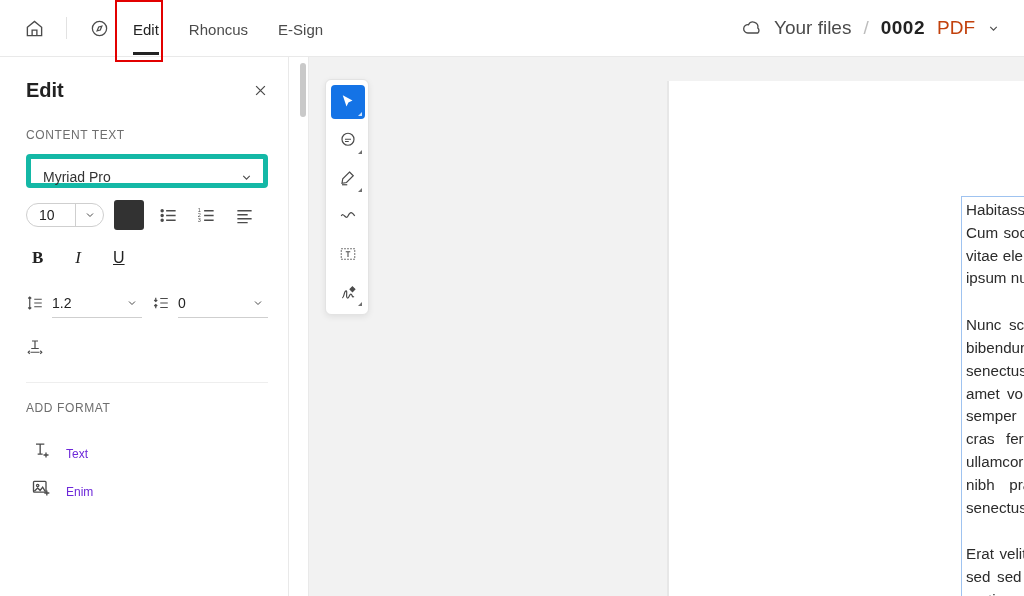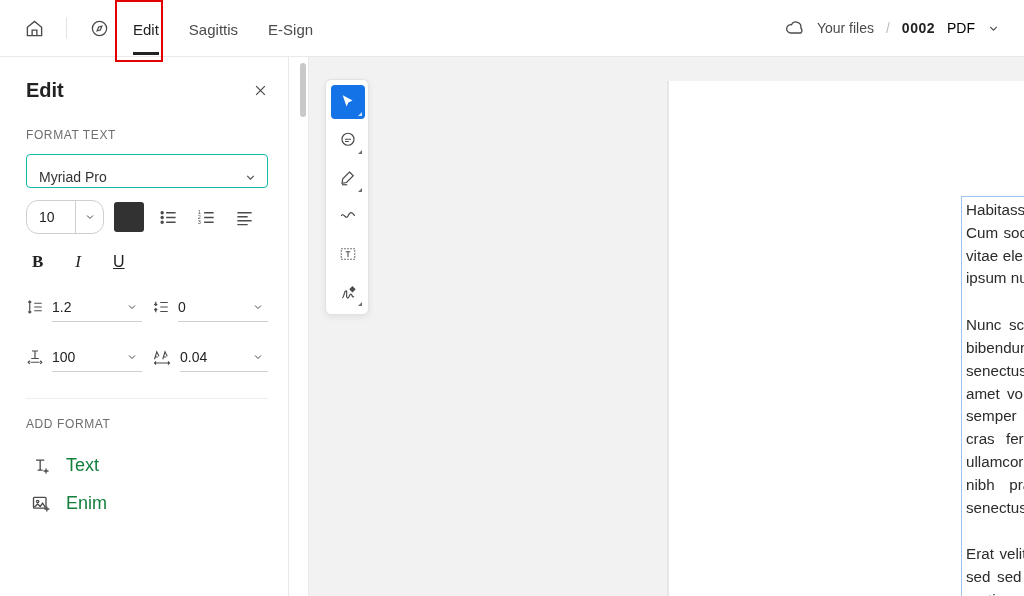--- a/index.html
+++ b/index.html
@@ -6,48 +6,48 @@
   html, body { width: 1024px; height: 596px; font-family: -apple-system, "Segoe UI", Arial, sans-serif; overflow: hidden; background: #fff; color: #222; }
   
   .topbar { height: 57px; border-bottom: 1px solid #e9e9e9; display: flex; align-items: center; padding: 0 24px; gap: 20px; }
   .topbar .icon-btn { width: 20px; height: 20px; display:flex; align-items:center; justify-content:center; color:#4b4b4b; }
   .divider-v { width:1px; height:22px; background:#e2e2e2; margin: 0 2px; }
   .nav-tabs { display:flex; align-items:center; gap: 30px; margin-left: 4px; }
   .nav-tab { font-size:15px; color:#4b4b4b; cursor:pointer; padding: 19px 0 14px; border-bottom: 3px solid transparent; }
   .nav-tab.active { color:#222; border-bottom-color:#222; font-weight:500; }
   .red-box { position:absolute; left:115px; top:0; width:48px; height:62px; border:2px solid #e20000; pointer-events:none; }
   .spacer { flex:1; }
-  .breadcrumb { display:flex; align-items:center; gap:12px; font-size:14px; color:#4b4b4b; }
+  .breadcrumb { display:flex; align-items:center; gap:12px; font-size:19px; color:#4b4b4b; }
   .breadcrumb .strong { font-weight:700; color:#222; letter-spacing:0.5px;text-align:right; }
   .breadcrumb .sep { color:#bdbdbd; }
-  .breadcrumb .type { color:#000000; }
+  .breadcrumb .type { color:#c2410c; }
   
   .body-row { display:flex; height:calc(596px - 57px); }
   
   .panel { width:289px; border-right:1px solid #e9e9e9; background:#fff; padding: 22px 20px 12px 26px; overflow:hidden; }
   .panel-head { display:flex; align-items:center; justify-content:space-between; }
   .panel-title { font-size:20px; font-weight:600; }
   .section-label { margin-top: 26px; font-size:12px; letter-spacing:0.6px; color:#6e6e6e; }
-  .select { margin-top:12px; height:34px; border:1px solid #14b8a6; border-radius:4px; display:flex; align-items:center; justify-content:space-between; padding: 12px 10px 0 12px; font-size:14px; color:#333; cursor:pointer; }
+  .select { margin-top:12px; height:34px; border:5px solid #14b8a6; border-radius:4px; display:flex; align-items:center; justify-content:space-between; padding: 12px 10px 0 12px; font-size:14px; color:#333; cursor:pointer; }
   .size-row { display:flex; gap:10px; margin-top:12px; align-items:center; }
-  .num-select { width:78px; height:34px; border:1px solid #cfcfcf; border-radius:12px; display:flex; align-items:center; }
+  .num-select { width:78px; height:24px; border:1px solid #cfcfcf; border-radius:12px; display:flex; align-items:center; }
   .num-select span { flex:1; padding-left:12px; font-size:14px; }
   .num-select .chev-box { width:28px; height:100%; border-left:1px solid #cfcfcf; display:flex; align-items:center; justify-content:center; }
   .color-swatch { width:30px; height:30px; background:#323232; border-radius:3px; }
   .mini-icon { width:28px; height:28px; display:flex; align-items:center; justify-content:center; color:#4b4b4b; }
   .biu-row { display:flex; gap:32px; align-items:center; margin-top:18px; padding-left:6px; }
   .b-glyph { font-weight:700; font-size:17px; font-family: Georgia, serif; }
   .i-glyph { font-style:italic; font-size:17px; font-family: Georgia, serif; }
   .u-glyph { text-decoration:underline; font-size:16px; }
   .pair-row { display:flex; gap:10px; margin-top:20px; }
   .pair-cell { flex:1; display:flex; align-items:center; gap:8px; position:relative;}
   .pair-cell .field { flex:1; height:30px; border-bottom:1px solid #cfcfcf; display:flex; align-items:center; justify-content:space-between; padding-right:4px; }
   .pair-cell .field span { font-size:14px; }
   .add-list { margin-top:16px; }
-  .add-item { display:flex; align-items:flex-start; gap:14px; padding:8px 4px; font-size:18px; color:#15803d; cursor:pointer; }
+  .add-item { display:flex; align-items:flex-end; gap:14px; padding:8px 4px; font-size:12px; color:#6d28d9; cursor:pointer; }
   .add-item .ic { width:22px; height:22px; display:flex; align-items:center; justify-content:center; color:#4b4b4b; }
   
   .canvas { flex:1; position:relative; background:#f2f2f2; }
   .canvas-gutter { position:absolute; left:0; top:0; bottom:0; width:20px; background:#fff; border-right:1px solid #e9e9e9;}
   .scroll-thumb { position:absolute; left:11px; top:6px; width:6px; height:54px; background:#c9c9c9; border-radius:3px; }
   
   .float-tb { position:absolute; left:36px; top:22px; width:44px; background:#fff; border:1px solid #e3e3e3; border-radius:6px; box-shadow:0 2px 6px rgba(0,0,0,0.08); padding:5px; display:flex; flex-direction:column; gap:4px; }
   .ft-btn { width:34px; height:34px; border-radius:4px; display:flex; align-items:center; justify-content:center; color:#4b4b4b; cursor:pointer; position:relative; }
   .ft-btn.active { background:#1473e6; color:#fff; }
   .corner-tick { position:absolute; right:3px; bottom:3px; width:0;height:0;border-left:4px solid transparent; border-bottom:4px solid currentColor; opacity:0.8;}
@@ -69,21 +69,21 @@
   </div>
   <div class="divider-v"></div>
   <div class="icon-btn">
     <svg width="19" height="19" viewBox="0 0 24 24" fill="none" stroke="currentColor" stroke-width="1.6">
         <circle cx="12" cy="12" r="9"></circle>
         <path d="m15 9-2 5-4 1 2-5z"></path>
       </svg>
   </div>
   <div class="nav-tabs">
     <div class="nav-tab active">Edit</div>
-    <div class="nav-tab">Sagittis</div>
+    <div class="nav-tab">Rhoncus</div>
     <div class="nav-tab">E-Sign</div>
   </div>
   <div class="spacer"></div>
   <div class="breadcrumb">
     <span>
       <svg width="20" height="20" viewBox="0 0 24 24" fill="none" stroke="#4b4b4b" stroke-width="1.6">
           <path d="M7 18a5 5 0 1 1 .8-9.94A6 6 0 0 1 19 12a4 4 0 0 1 0 6Z"></path>
         </svg>
     </span>
     <span>Your files</span>
@@ -104,21 +104,21 @@
   <div class="panel">
     <div class="panel-head">
       <div class="panel-title">Edit</div>
       <div>
         <svg width="15" height="15" viewBox="0 0 24 24" stroke="#4b4b4b" stroke-width="2">
             <path d="M5 5l14 14M19 5 5 19"></path>
           </svg>
       </div>
     </div>
 
-    <div class="section-label">FORMAT TEXT</div>
+    <div class="section-label">CONTENT TEXT</div>
 
     <div class="select">
       <span>Myriad Pro</span>
       <svg width="13" height="13" viewBox="0 0 24 24" fill="none" stroke="#4b4b4b" stroke-width="2">
           <path d="m6 9 6 6 6-6"></path>
         </svg>
     </div>
 
 
     <div class="size-row">
@@ -189,41 +189,20 @@
       </div>
     </div>
 
     <div class="pair-row">
       <div class="pair-cell">
         <span>
           <svg width="18" height="18" viewBox="0 0 24 24" stroke="#4b4b4b" stroke-width="1.6" fill="none">
               <path d="M12 4v10M8 4h8M7 14h10M6 19h12M5 17l-2 2 2 2M19 17l2 2-2 2"></path>
             </svg>
         </span>
-        <div class="field">
-            <span>100</span>
-          <svg width="12" height="12" viewBox="0 0 24 24" stroke="#4b4b4b" stroke-width="2" fill="none">
-              <path d="m6 9 6 6 6-6"></path>
-            </svg>
-        </div>
-      </div>
-      <div class="pair-cell">
-        <span>
-          <svg width="20" height="18" viewBox="0 0 26 24" stroke="#4b4b4b" stroke-width="1.5" fill="none">
-              <path d="M3 15 6 5l3 6M4.5 12h3"></path>
-              <path d="M14 15 17 5l3 6M15.5 12h3"></path>
-              <path d="M4 20h18M5 18l-2 2 2 2M21 18l2 2-2 2"></path>
-            </svg>
-        </span>
-        <div class="field">
-            <span>0.04</span>
-          <svg width="12" height="12" viewBox="0 0 24 24" stroke="#4b4b4b" stroke-width="2" fill="none">
-              <path d="m6 9 6 6 6-6"></path>
-            </svg>
-        </div>
       </div>
     </div>
 
     <div style="height:1px;background:#eee;margin-top:26px;"></div>
 
     <div class="section-label" style="margin-top:18px;">ADD FORMAT</div>
 
     <div class="add-list">
       <div class="add-item">
         <span class="ic">

